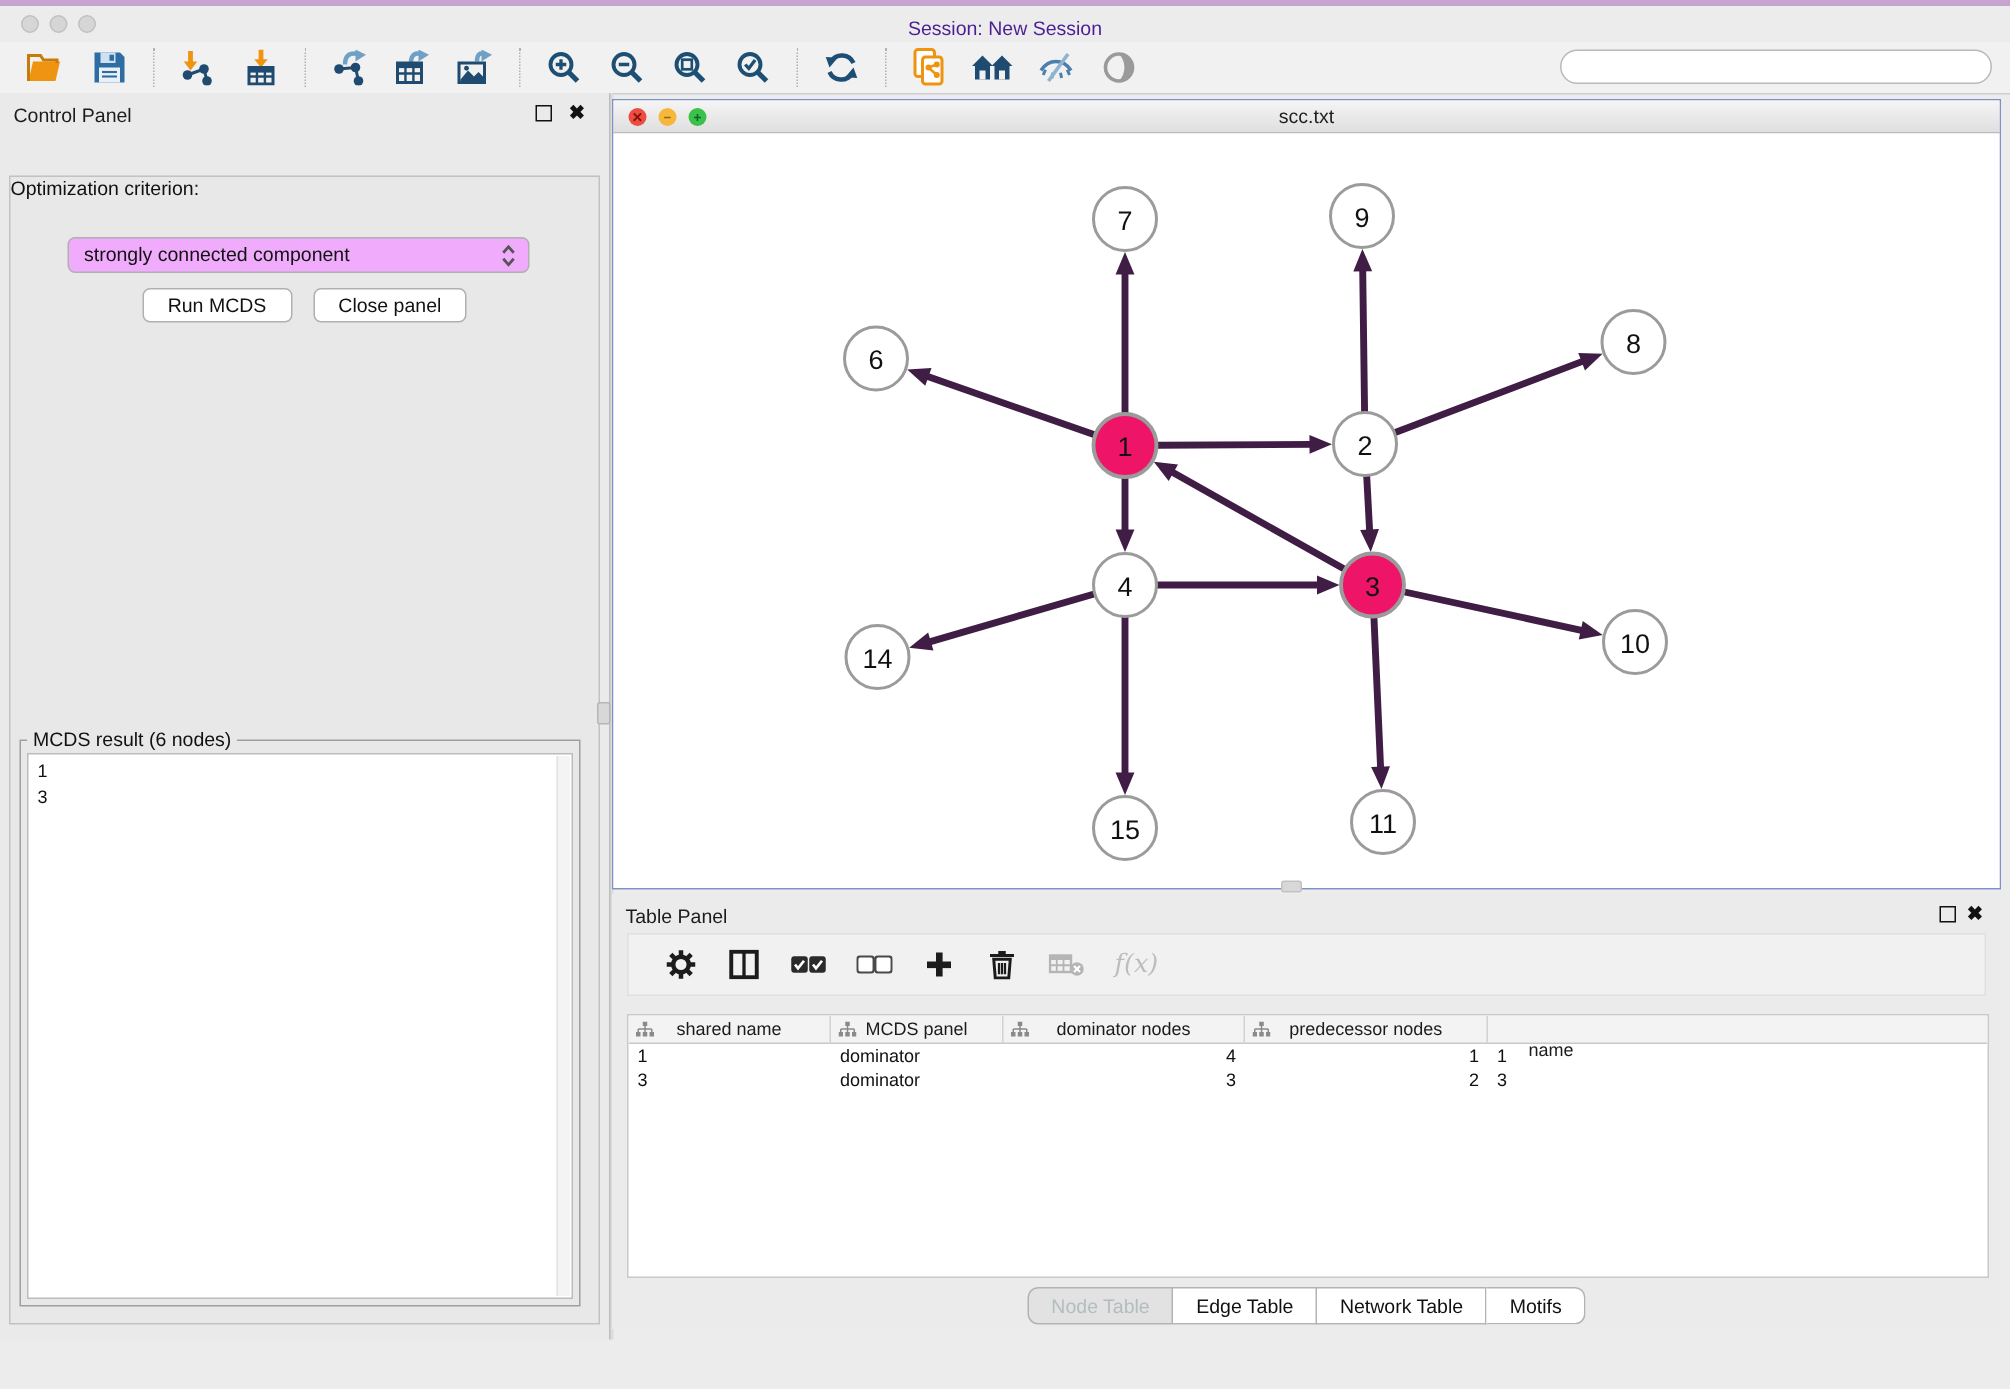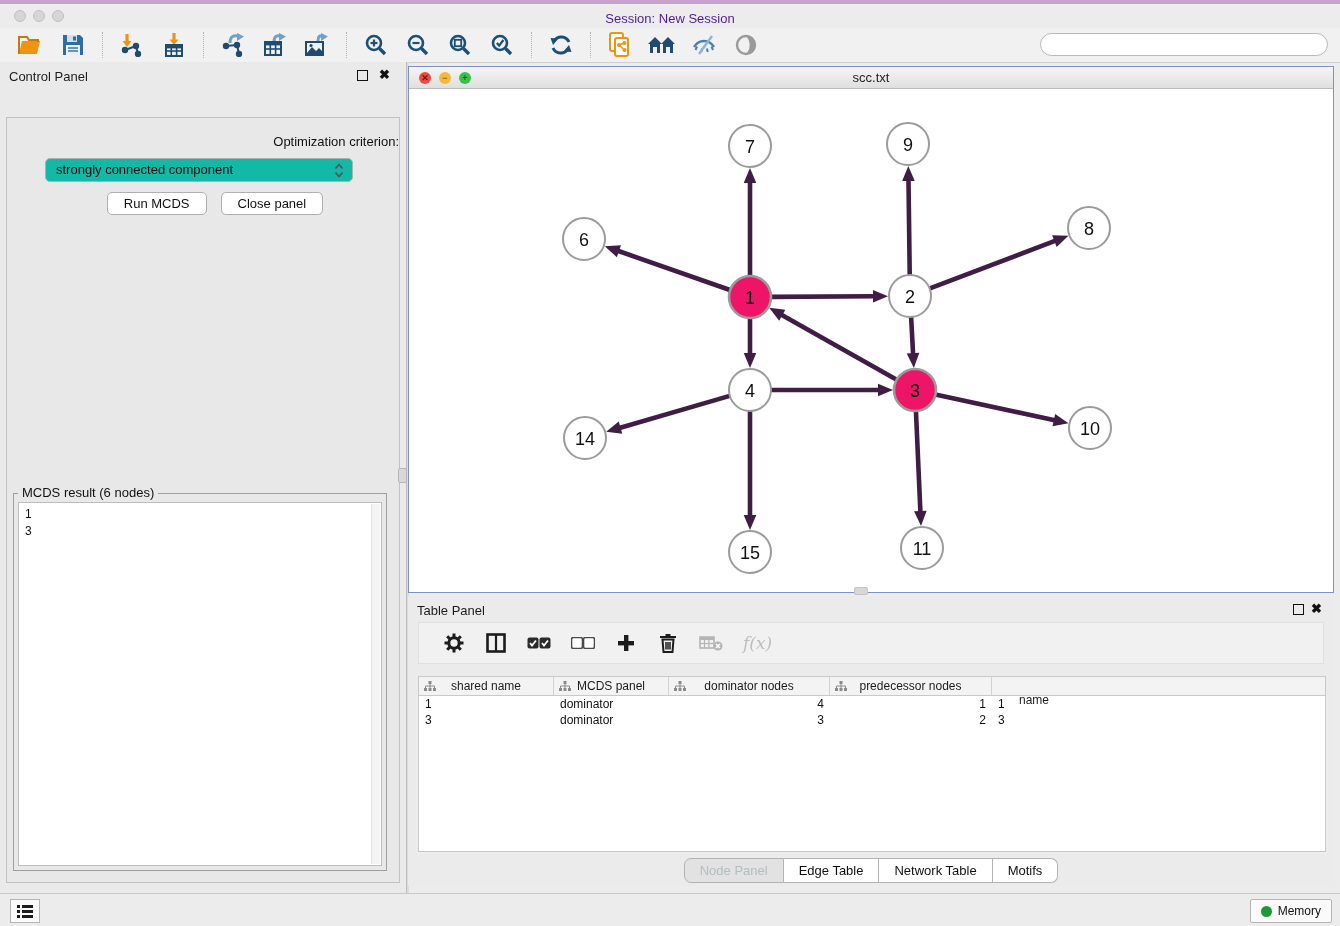--- a/index.html
+++ b/index.html
@@ -25,24 +25,24 @@
   .panel-title { position:absolute; left:9px; top:7px; font-size:13px; color:#1c1c1c; }
   .float-btn { position:absolute; top:8px; width:11px; height:11px; border:1.5px solid #111; background:transparent; }
   .close-btn { position:absolute; top:5px; font-size:13px; font-weight:bold; color:#111; line-height:16px; }
   #cp-float { right:38px; } #cp-close { right:16px; }
   .tabstrip { display:flex; justify-content:center; position:relative; z-index:2; }
   .tab { font-size:13px; padding:4px 15px; background:#fff; border:1px solid #b3b3b3; border-left:none; color:#111; cursor:default; }
   .tab:first-child { border-left:1px solid #b3b3b3; border-radius:7px 0 0 7px; }
   .tab:last-child { border-radius:0 7px 7px 0; }
   .tab.active { background:#e2e2e2; color:#b3bdbf; }
   #cp-content { position:absolute; left:6px; top:56px; width:394px; height:766px; background:#e8e8e8; border:1px solid #c2c2c2; margin-top:-1px; }
-  #opt-label { text-align:right; font-size:13px; color:#111; margin-top:16px; }
-  #opt-select { position:absolute; left:38px; top:40px; width:308px; height:24px; background:#14b8a6; border:1px solid #b0b0b0; border-radius:5px; font-size:13px; color:#111; line-height:22px; padding-left:10px; cursor:default; }
+  #opt-label { text-align:left; font-size:13px; color:#111; }
+  #opt-select { position:absolute; left:38px; top:40px; width:308px; height:24px; background:#f0abfc; border:1px solid #b0b0b0; border-radius:5px; font-size:13px; color:#111; line-height:22px; padding-left:10px; cursor:default; }
   #opt-stepper { position:absolute; right:8px; top:4px; }
-  #cp-buttons { position:absolute; left:12px; width:100%; top:74px; display:flex; justify-content:center; gap:14px;align-items:center; }
+  #cp-buttons { position:absolute; left:0; width:100%; top:74px; display:flex; justify-content:center; gap:14px;align-items:center; }
   .cp-btn { background:#fff; border:1px solid #b0b0b0; border-radius:5px; font-size:13px; color:#111; padding:3px 16px; height:23px; cursor:default; font-family:"Liberation Sans",sans-serif; }
   #result-group { position:absolute; left:6px; top:375px; width:374px; height:378px; border:1px solid #9f9f9f; }
   #result-legend { position:absolute; left:4px; top:-9px; background:#e8e8e8; padding:0 4px; font-size:13px; color:#111; }
   #result-text { position:absolute; left:4px; top:8px; right:4px; bottom:4px; background:#fff; border:1px solid #bcbcbc; font-size:12px; color:#111; padding:3px 6px; white-space:pre; line-height:17px; overflow:hidden; }
   #result-scrollbar { position:absolute; right:1px; top:1px; bottom:1px; width:9px; background:#f4f4f4; border-left:1px solid #e2e2e2; }
 
   
   #v-splitter { position:absolute; left:406px; top:62px; width:3px; height:831px; background:#dcdcdc; border-left:1px solid #bdbdbd; }
   #v-splitter-handle { position:absolute; left:398px; top:468px; width:9px; height:15px; background:#d8d8d8; border:1px solid #b5b5b5; border-radius:2px; z-index:3; }
 
@@ -524,38 +524,20 @@
             <div class="td" style="width: 135px; text-align: left;">3</div>
             <div class="td" style="width: 115px; text-align: left;">dominator</div>
             <div class="td" style="width: 161px; text-align: right;">3</div>
             <div class="td" style="width: 162px; text-align: right;">2</div>
             <div class="td" style="width: 85px; text-align: left;">3</div>
           </div>
         </div>
     </div>
 
     <div id="tp-tabs" class="tabstrip">
-        <span class="tab active">Node Panel</span>
+        <span class="tab active">Node Table</span>
         <span class="tab">Edge Table</span>
         <span class="tab">Network Table</span>
         <span class="tab">Motifs</span>
       </div>
   </div>
 
-  <div id="status-bar">
-    <span id="list-btn">
-      <svg width="16" height="13" viewBox="0 0 16 13">
-          <g fill="#1c1c1c">
-            <rect x="0" y="0" width="3" height="3"></rect>
-            <rect x="5" y="0" width="11" height="3"></rect>
-            <rect x="0" y="5" width="3" height="3"></rect>
-            <rect x="5" y="5" width="11" height="3"></rect>
-            <rect x="0" y="10" width="3" height="3"></rect>
-            <rect x="5" y="10" width="11" height="3"></rect>
-          </g>
-        </svg>
-    </span>
-    <span id="memory-btn">
-      <span id="memory-dot"></span>
-      <span>Memory</span>
-    </span>
-  </div>
 </div>
 
 </body></html>

